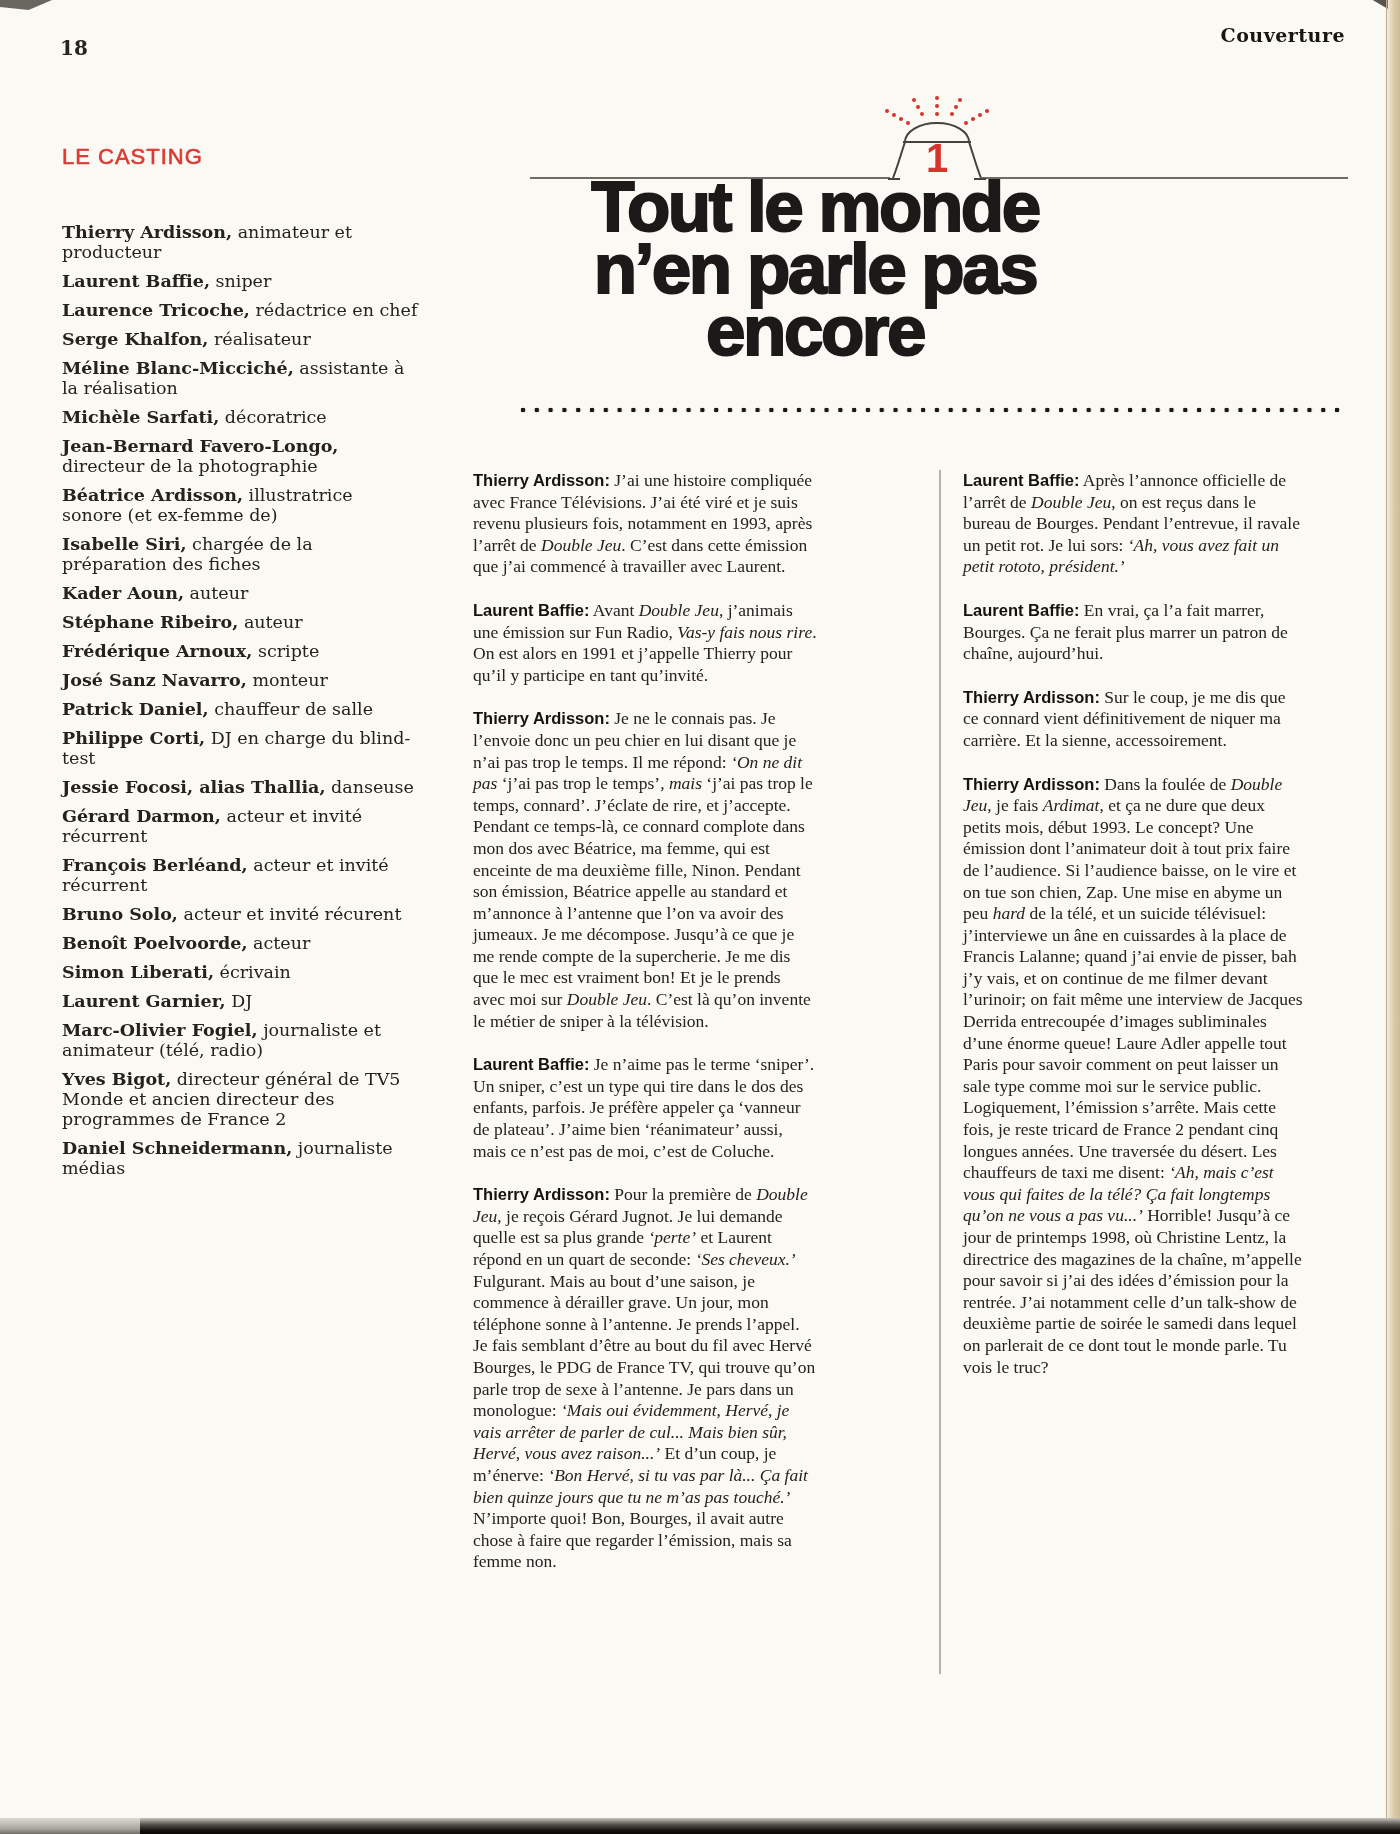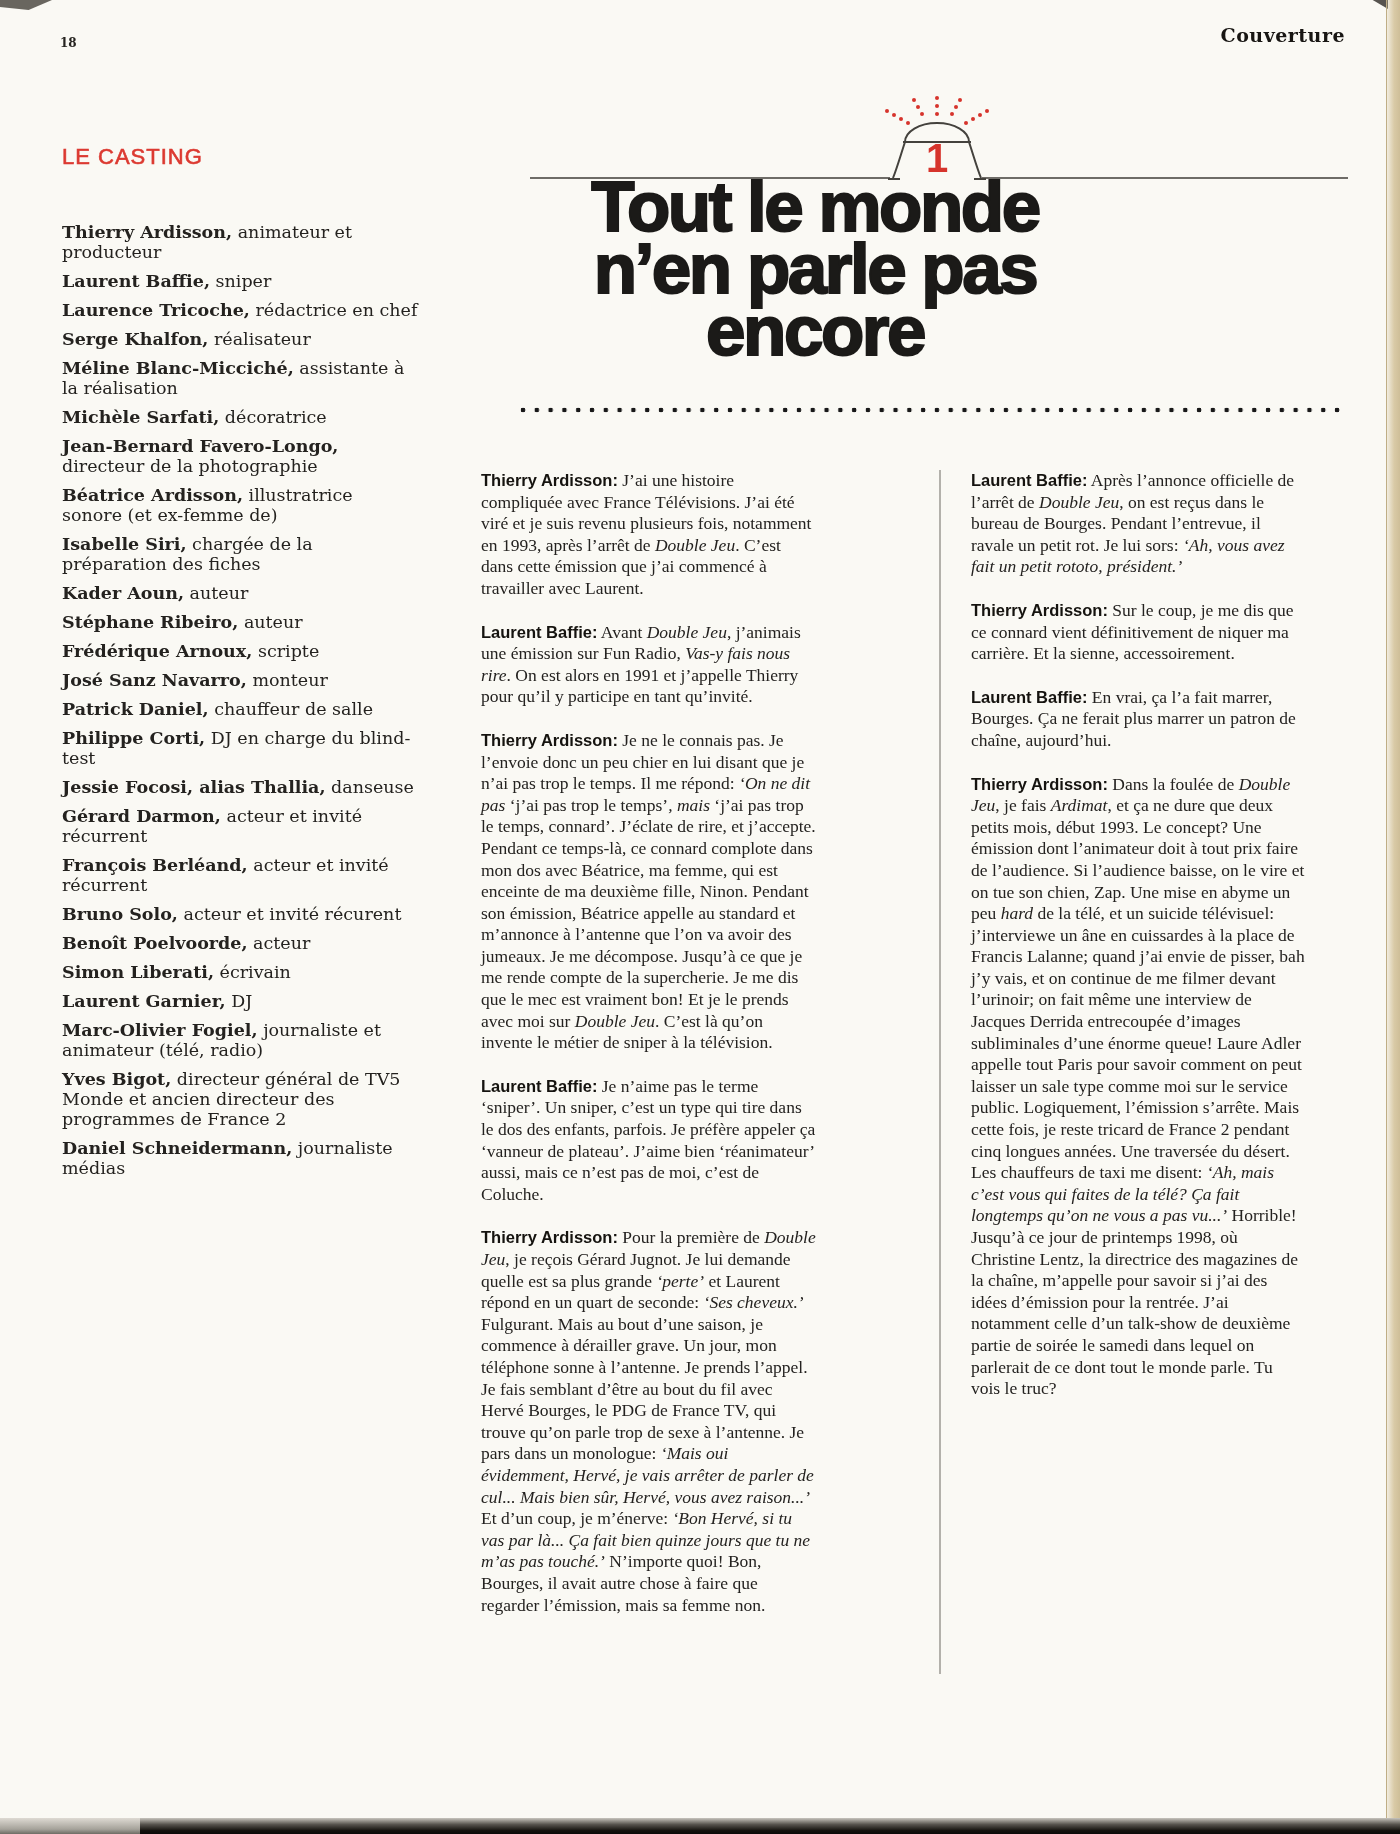--- a/index.html
+++ b/index.html
@@ -3,21 +3,21 @@
 <meta charset="utf-8">
 <style>
   html,body{margin:0;padding:0;}
   body{
     width:1400px;height:1834px;position:relative;overflow:hidden;
     background:#faf9f4;
     font-family:"Liberation Serif",serif;color:#211f1d;
   }
   
   .page-num{position:absolute;left:60px;top:36px;font-family:"DejaVu Serif",serif;
-    font-weight:bold;font-size:12px;color:#262420;}
+    font-weight:bold;font-size:20px;color:#262420;}
   .section-label{position:absolute;right:55px;top:24px;font-family:"DejaVu Serif",serif;
     font-weight:bold;font-size:19px;letter-spacing:.5px;color:#181613;}
   
   .casting-head{position:absolute;left:62px;top:144px;
     font-family:"Liberation Sans",sans-serif;font-weight:normal;font-size:22px;
     letter-spacing:1px;color:#dc3a31;-webkit-text-stroke:.6px #dc3a31;}
   .casting-list{position:absolute;left:62px;top:222px;width:356px;
     font-family:"DejaVu Serif",serif;font-size:17.5px;line-height:20px;color:#24221f;}
   .casting-entry{margin:0 0 9px 0;}
   .casting-name{font-weight:bold;}
@@ -29,21 +29,21 @@
   .article-title{position:absolute;left:455px;top:176px;width:720px;text-align:center;
     font-family:"Liberation Sans",sans-serif;font-weight:bold;font-size:71px;
     line-height:62px;letter-spacing:-2.5px;color:#1b1a18;-webkit-text-stroke:2px #1b1a18;}
   .dots-separator{position:absolute;left:520px;top:407px;width:822px;height:6px;
     background-image:radial-gradient(circle at 3px 3px,#181818 2.1px,rgba(0,0,0,0) 2.6px);
     background-size:13.8px 6px;background-repeat:repeat-x;}
   
   .col{position:absolute;top:470px;font-size:17.5px;line-height:21.6px;color:#242220;}
   .col-1{left:465px;width:352px;}
   .col-2{left:955px;width:350px;}
-  .para{margin:0 0 22px 16px;}
+  .para{margin:0 0 22px 8px;}
   .speaker{font-family:"Liberation Sans",sans-serif;font-weight:bold;font-size:16.5px;
     color:#15130f;}
   .para em{font-style:italic;}
   .col-divider{position:absolute;left:939px;top:470px;width:2px;height:1204px;background:#b3b1ab;}
   
   .page-edge-right{position:absolute;right:0;top:0;width:13px;height:1834px;
     border-left:1px solid #bfae85;
     background:linear-gradient(to right,rgba(216,201,166,.25),#d9caa6 55%,#cebe98);}
   .bottom-edge{position:absolute;left:0;top:1818px;width:1400px;height:16px;
     background:linear-gradient(to bottom,#c7c4bd 0%,#57544e 40%,#15130f 78%,#0a0908 100%);}
@@ -140,16 +140,16 @@
 <div class="col col-1">
     <p class="para"><span class="speaker">Thierry Ardisson:</span> J’ai une histoire compliquée avec France Télévisions. J’ai été viré et je suis revenu plusieurs fois, notamment en 1993, après l’arrêt de <em>Double Jeu</em>. C’est dans cette émission que j’ai commencé à travailler avec Laurent.</p>
     <p class="para"><span class="speaker">Laurent Baffie:</span> Avant <em>Double Jeu</em>, j’animais une émission sur Fun Radio, <em>Vas-y fais nous rire</em>. On est alors en 1991 et j’appelle Thierry pour qu’il y participe en tant qu’invité.</p>
     <p class="para"><span class="speaker">Thierry Ardisson:</span> Je ne le connais pas. Je l’envoie donc un peu chier en lui disant que je n’ai pas trop le temps. Il me répond: <em>‘On ne dit pas </em>‘j’ai pas trop le temps’<em>, mais </em>‘j’ai pas trop le temps, connard’. J’éclate de rire, et j’accepte. Pendant ce temps-là, ce connard complote dans mon dos avec Béatrice, ma femme, qui est enceinte de ma deuxième fille, Ninon. Pendant son émission, Béatrice appelle au standard et m’annonce à l’antenne que l’on va avoir des jumeaux. Je me décompose. Jusqu’à ce que je me rende compte de la supercherie. Je me dis que le mec est vraiment bon! Et je le prends avec moi sur <em>Double Jeu</em>. C’est là qu’on invente le métier de sniper à la télévision.</p>
     <p class="para"><span class="speaker">Laurent Baffie:</span> Je n’aime pas le terme ‘sniper’. Un sniper, c’est un type qui tire dans le dos des enfants, parfois. Je préfère appeler ça ‘vanneur de plateau’. J’aime bien ‘réanimateur’ aussi, mais ce n’est pas de moi, c’est de Coluche.</p>
     <p class="para"><span class="speaker">Thierry Ardisson:</span> Pour la première de <em>Double Jeu</em>, je reçois Gérard Jugnot. Je lui demande quelle est sa plus grande <em>‘perte’</em> et Laurent répond en un quart de seconde: <em>‘Ses cheveux.’</em> Fulgurant. Mais au bout d’une saison, je commence à dérailler grave. Un jour, mon téléphone sonne à l’antenne. Je prends l’appel. Je fais semblant d’être au bout du fil avec Hervé Bourges, le PDG de France TV, qui trouve qu’on parle trop de sexe à l’antenne. Je pars dans un monologue: <em>‘Mais oui évidemment, Hervé, je vais arrêter de parler de cul... Mais bien sûr, Hervé, vous avez raison...’</em> Et d’un coup, je m’énerve: <em>‘Bon Hervé, si tu vas par là... Ça fait bien quinze jours que tu ne m’as pas touché.’</em> N’importe quoi! Bon, Bourges, il avait autre chose à faire que regarder l’émission, mais sa femme non.</p>
   </div>
 <div class="col-divider"></div>
 <div class="col col-2">
     <p class="para"><span class="speaker">Laurent Baffie:</span> Après l’annonce officielle de l’arrêt de <em>Double Jeu</em>, on est reçus dans le bureau de Bourges. Pendant l’entrevue, il ravale un petit rot. Je lui sors: <em>‘Ah, vous avez fait un petit rototo, président.’</em></p>
+    <p class="para"><span class="speaker">Laurent Baffie:</span> En vrai, ça l’a fait marrer, Bourges. Ça ne ferait plus marrer un patron de chaîne, aujourd’hui.</p>
     <p class="para"><span class="speaker">Thierry Ardisson:</span> Sur le coup, je me dis que ce connard vient définitivement de niquer ma carrière. Et la sienne, accessoirement.</p>
-    <p class="para"><span class="speaker">Laurent Baffie:</span> En vrai, ça l’a fait marrer, Bourges. Ça ne ferait plus marrer un patron de chaîne, aujourd’hui.</p>
     <p class="para"><span class="speaker">Thierry Ardisson:</span> Dans la foulée de <em>Double Jeu</em>, je fais <em>Ardimat</em>, et ça ne dure que deux petits mois, début 1993. Le concept? Une émission dont l’animateur doit à tout prix faire de l’audience. Si l’audience baisse, on le vire et on tue son chien, Zap. Une mise en abyme un peu <em>hard</em> de la télé, et un suicide télévisuel: j’interviewe un âne en cuissardes à la place de Francis Lalanne; quand j’ai envie de pisser, bah j’y vais, et on continue de me filmer devant l’urinoir; on fait même une interview de Jacques Derrida entrecoupée d’images subliminales d’une énorme queue! Laure Adler appelle tout Paris pour savoir comment on peut laisser un sale type comme moi sur le service public. Logiquement, l’émission s’arrête. Mais cette fois, je reste tricard de France 2 pendant cinq longues années. Une traversée du désert. Les chauffeurs de taxi me disent: <em>‘Ah, mais c’est vous qui faites de la télé? Ça fait longtemps qu’on ne vous a pas vu...’</em> Horrible! Jusqu’à ce jour de printemps 1998, où Christine Lentz, la directrice des magazines de la chaîne, m’appelle pour savoir si j’ai des idées d’émission pour la rentrée. J’ai notamment celle d’un talk-show de deuxième partie de soirée le samedi dans lequel on parlerait de ce dont tout le monde parle. Tu vois le truc?</p>
   </div>
 
 </body></html>

